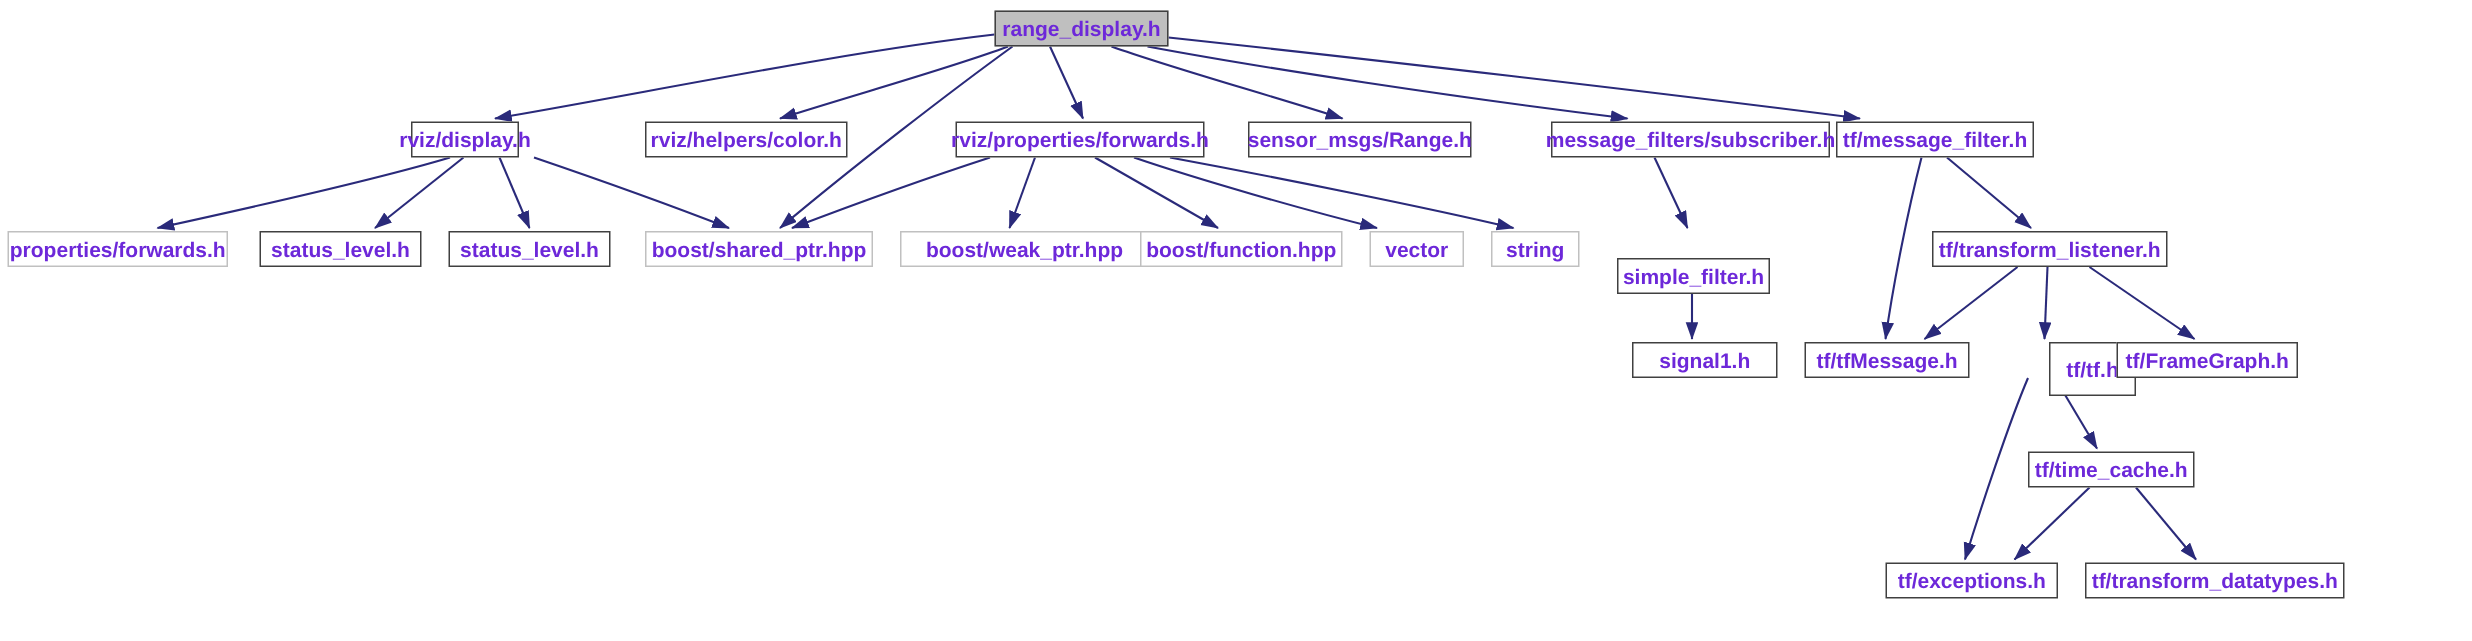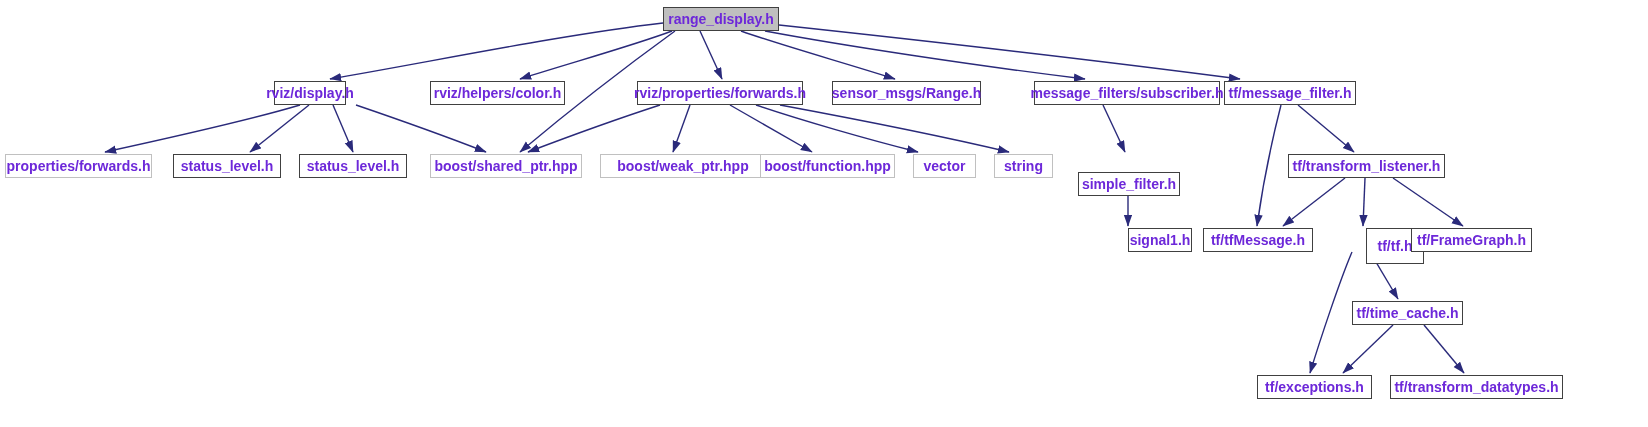--- a/index.html
+++ b/index.html
@@ -136,21 +136,21 @@
       </div>
       <div class="node-box leaf" style="left: 994px; top: 154px; width: 59px; height: 24px;">
         <span class="node-label">string</span>
       </div>
       <div class="node-box plain" style="left: 1078px; top: 154px; width: 102px; height: 24px; margin-top: 18px;">
         <span class="node-label">simple_filter.h</span>
       </div>
       <div class="node-box plain" style="left: 1288px; top: 154px; width: 157px; height: 24px;">
         <span class="node-label">tf/transform_listener.h</span>
       </div>
-      <div class="node-box plain" style="left: 1088px; top: 228px; width: 64px; height: 24px; margin-left: 40px;">
+      <div class="node-box plain" style="left: 1088px; top: 228px; width: 97px; height: 24px;">
         <span class="node-label">signal1.h</span>
       </div>
       <div class="node-box plain" style="left: 1203px; top: 228px; width: 110px; height: 24px; justify-content: center;">
         <span class="node-label">tf/tfMessage.h</span>
       </div>
       <div class="node-box plain" style="left: 1334px; top: 228px; width: 58px; height: 36px; margin-left: 32px;">
         <span class="node-label">tf/tf.h</span>
       </div>
       <div class="node-box plain" style="left: 1411px; top: 228px; width: 121px; height: 24px;">
         <span class="node-label">tf/FrameGraph.h</span>

